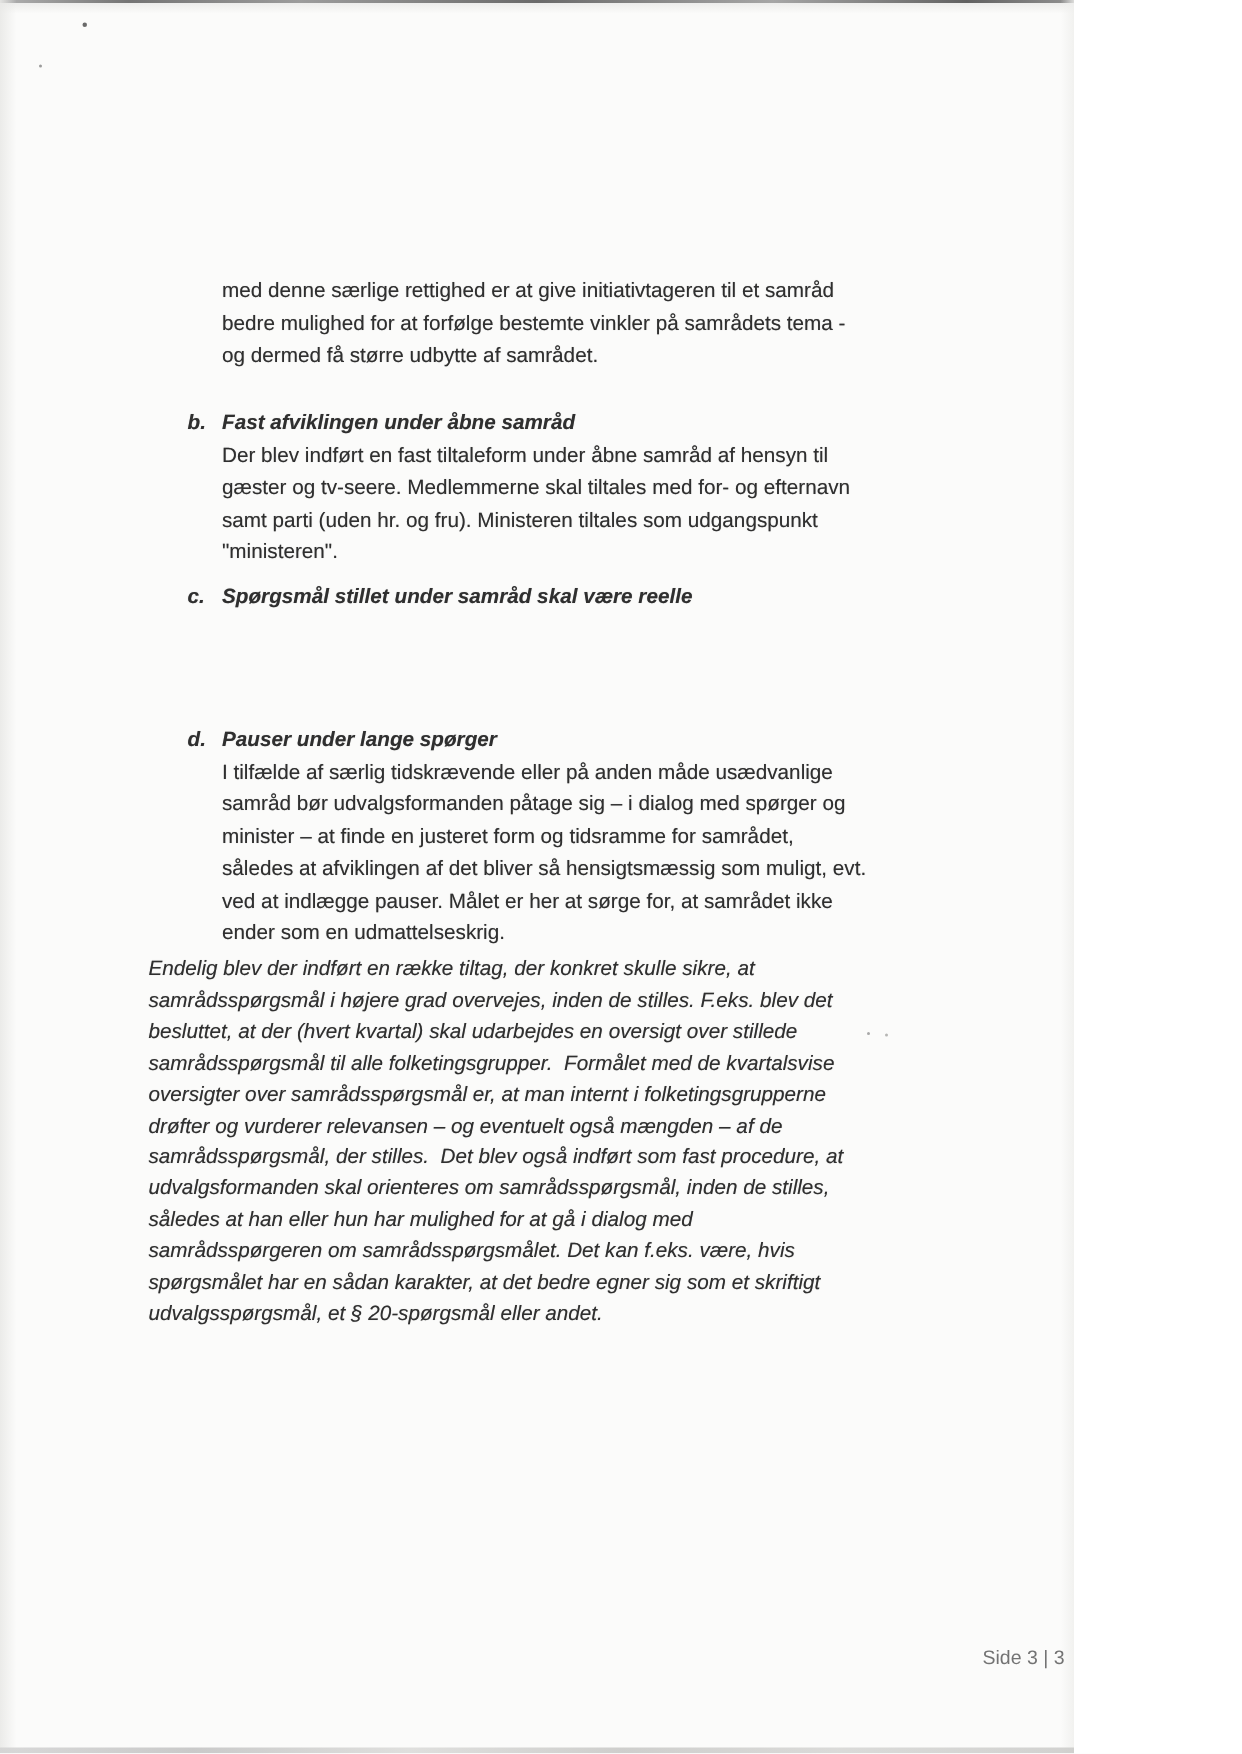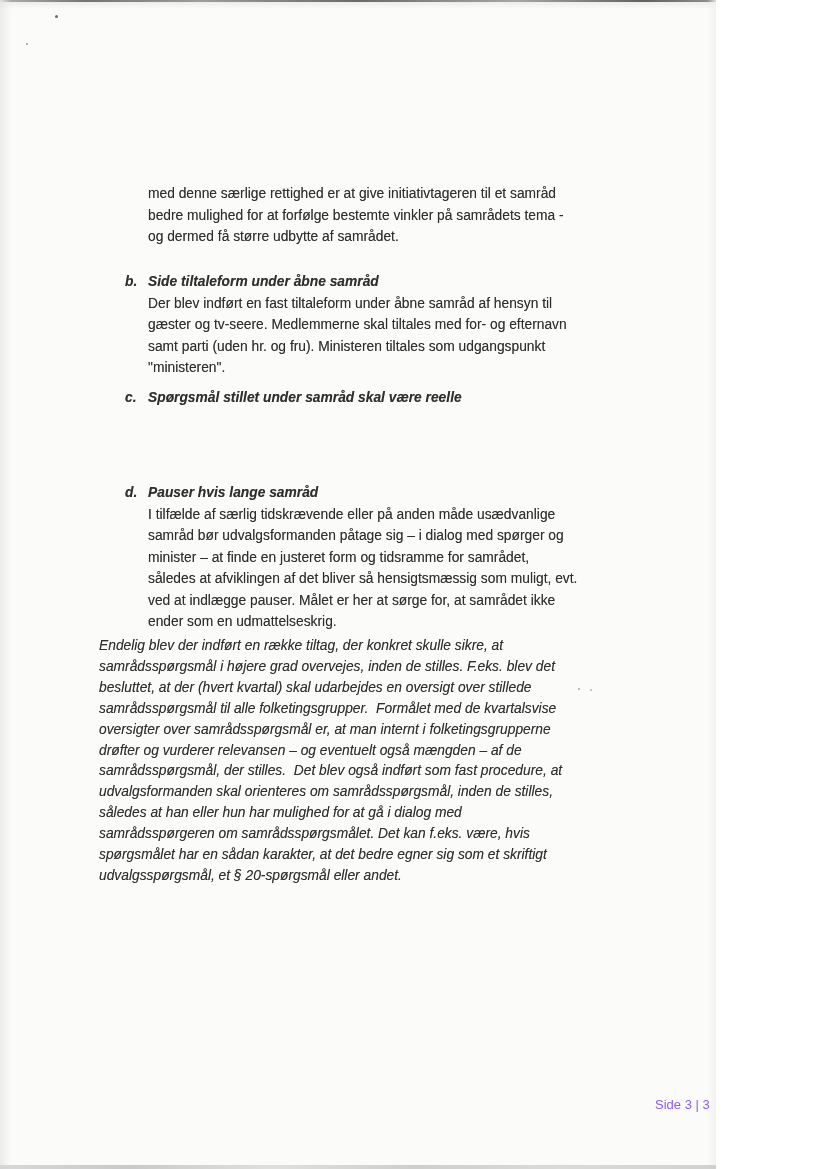--- a/index.html
+++ b/index.html
@@ -69,21 +69,21 @@
 
   .closing {
     position: absolute; top: 636px; left: 99px; width: 545px;
     line-height: 20.9px;
     font-style: italic;
   }
 
   .footer {
     position: absolute; top: 1097px; left: 655px;
     font-size: 13px; line-height: 16px;
-    color: #8b5cf6;
+    color: #737373;
     text-shadow: none;
   }
 </style>
 </head>
 <body>
 
 <div class="page">
 
   <div class="edge-top"></div>
   <div class="edge-top-fade"></div>
@@ -95,39 +95,39 @@
   <div class="speck speck-3"></div>
   <div class="speck speck-4"></div>
 
   <div class="intro lines">med denne særlige rettighed er at give initiativtageren til et samråd
 bedre mulighed for at forfølge bestemte vinkler på samrådets tema -
 og dermed få større udbytte af samrådet.</div>
 
   <div class="list-item item-b">
     <div class="item-label">b.</div>
     <div class="item-content">
-      <div class="item-heading">Side tiltaleform under åbne samråd</div>
+      <div class="item-heading">Fast afviklingen under åbne samråd</div>
       <div class="lines">Der blev indført en fast tiltaleform under åbne samråd af hensyn til
 gæster og tv-seere. Medlemmerne skal tiltales med for- og efternavn
 samt parti (uden hr. og fru). Ministeren tiltales som udgangspunkt
 "ministeren".</div>
     </div>
   </div>
 
   <div class="list-item item-c">
     <div class="item-label">c.</div>
     <div class="item-content">
       <div class="item-heading">Spørgsmål stillet under samråd skal være reelle</div>
     </div>
   </div>
 
   <div class="list-item item-d">
     <div class="item-label">d.</div>
     <div class="item-content">
-      <div class="item-heading">Pauser hvis lange samråd</div>
+      <div class="item-heading">Pauser under lange spørger</div>
       <div class="lines">I tilfælde af særlig tidskrævende eller på anden måde usædvanlige
 samråd bør udvalgsformanden påtage sig – i dialog med spørger og
 minister – at finde en justeret form og tidsramme for samrådet,
 således at afviklingen af det bliver så hensigtsmæssig som muligt, evt.
 ved at indlægge pauser. Målet er her at sørge for, at samrådet ikke
 ender som en udmattelseskrig.</div>
     </div>
   </div>
 
   <div class="closing lines">Endelig blev der indført en række tiltag, der konkret skulle sikre, at

